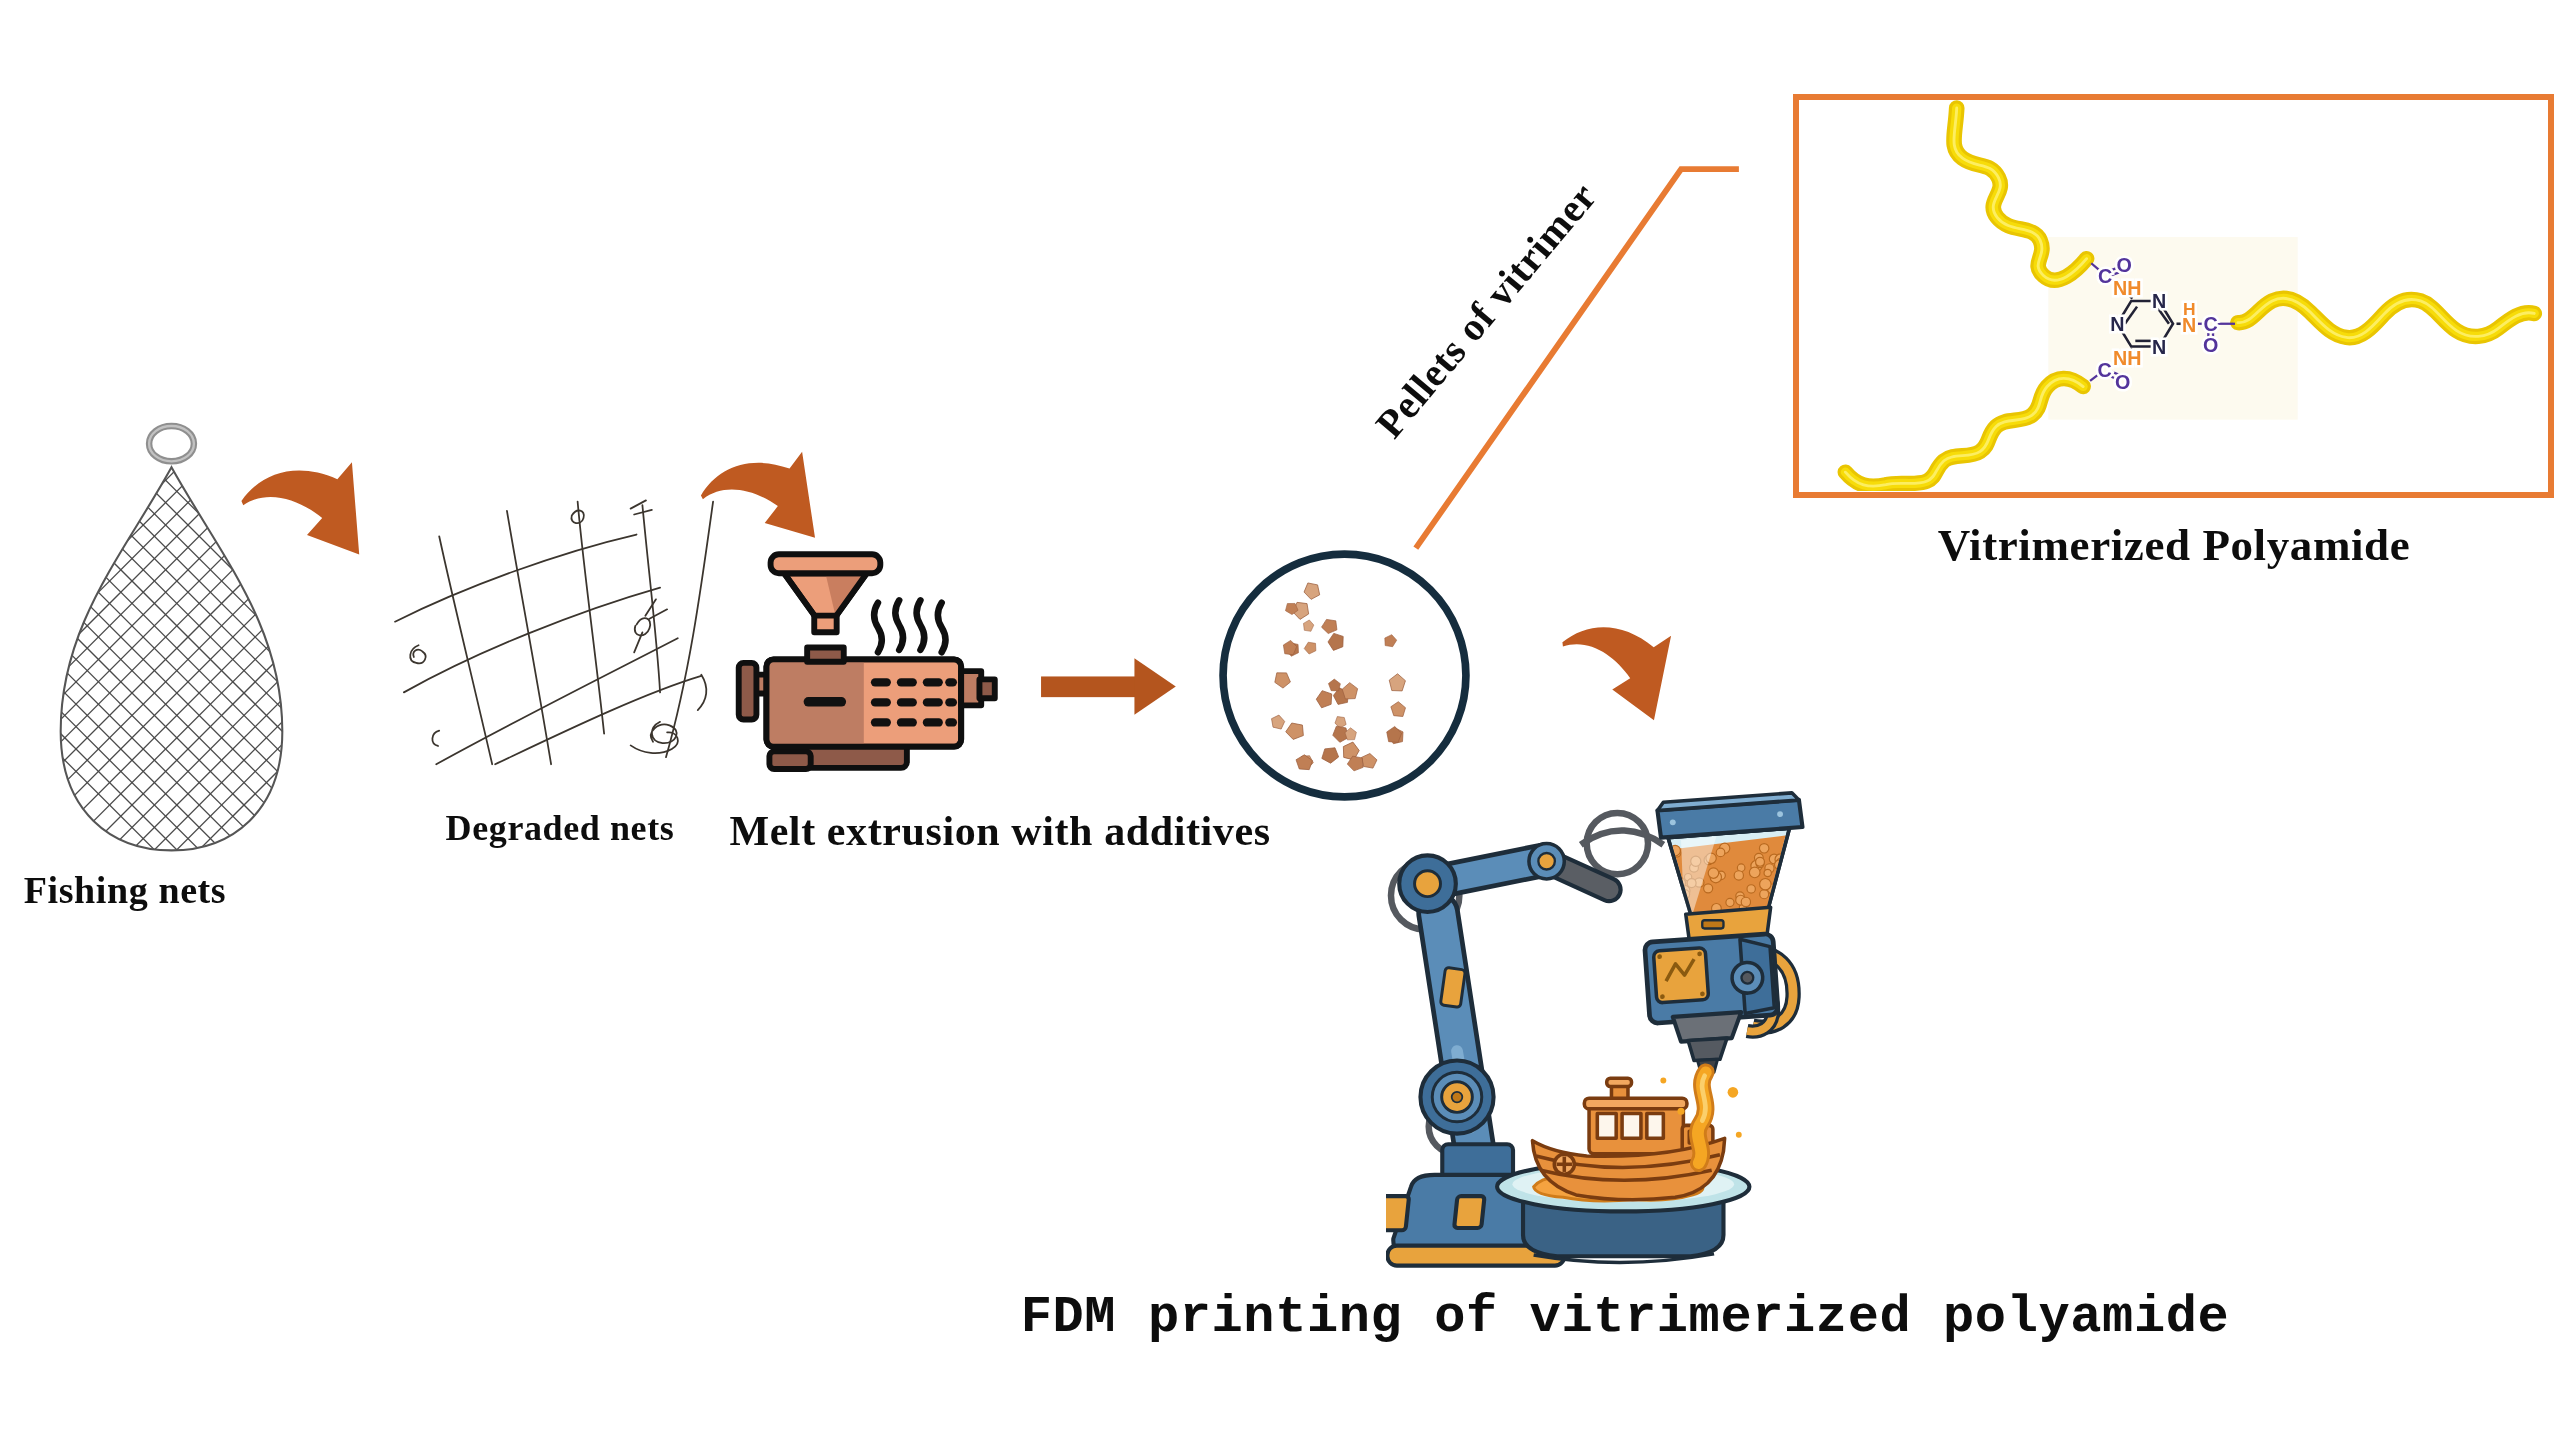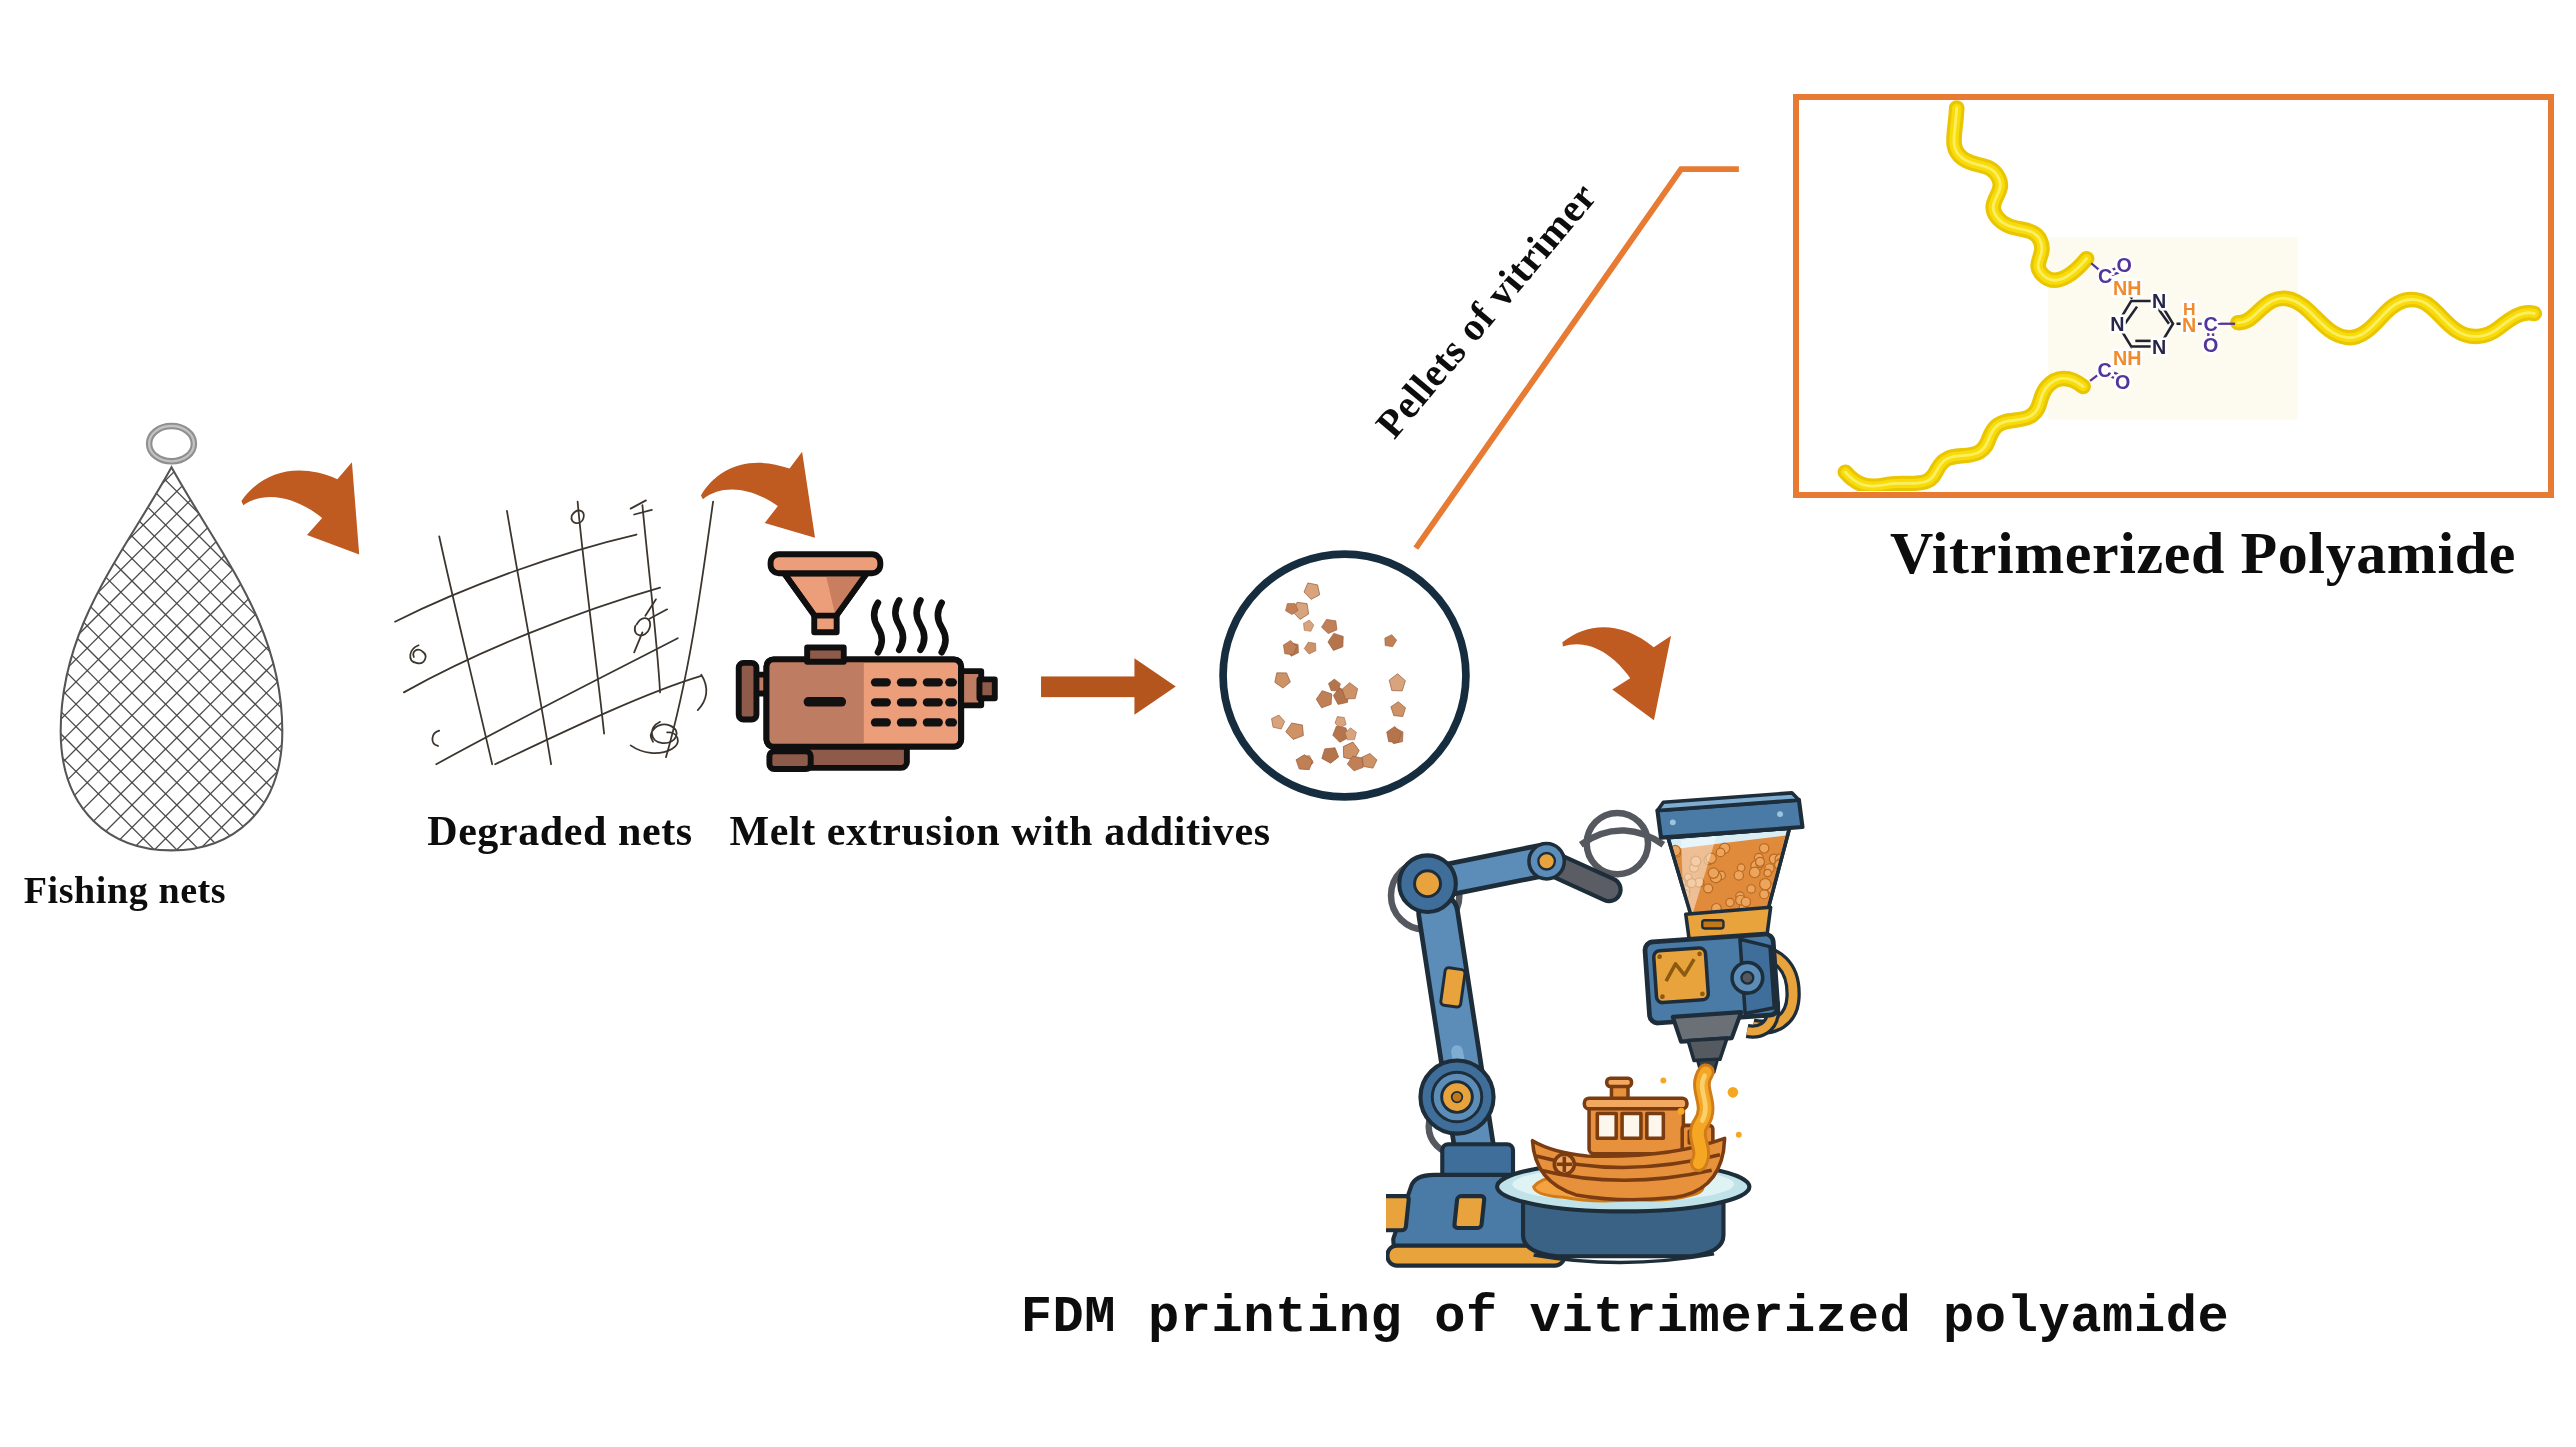--- a/index.html
+++ b/index.html
@@ -6,26 +6,26 @@
   body{
     width:2576px;height:1448px;position:relative;background:#ffffff;overflow:hidden;
     font-family:"Liberation Serif", serif;
   }
   .abs{position:absolute;}
   .caption{
     position:absolute;font-weight:bold;color:#0d0d0d;white-space:nowrap;
     transform:translateX(-50%);font-family:"Liberation Serif", serif;letter-spacing:0.6px;
   }
   #label-fishing   {font-size:38px;text-align:center;}
-  #label-degraded  {font-size:42px;}
+  #label-degraded  {font-size:36px;}
   #label-melt      {font-size:42px;}
   #label-vitrimer-pellets{
     font-size:40px;transform:translate(-50%,-50%) rotate(-50deg);
   }
-  #label-vitrimerized{font-size:60px;margin-left:29px;}
+  #label-vitrimerized{font-size:45px;}
   #label-fdm       {font-size:52px;font-family:Liberation Mono, monospace;}
   #molecule-box{
     position:absolute;left:1793px;top:94px;width:761px;height:404px;
     border:6.5px solid #E87B33;background:#ffffff;box-sizing:border-box;
   }
   svg{display:block;}
   .atom{paint-order:stroke;stroke:#ffffff;stroke-width:9px;font-weight:bold;
         font-family:"Liberation Sans", sans-serif;}
 </style>
 </head>

